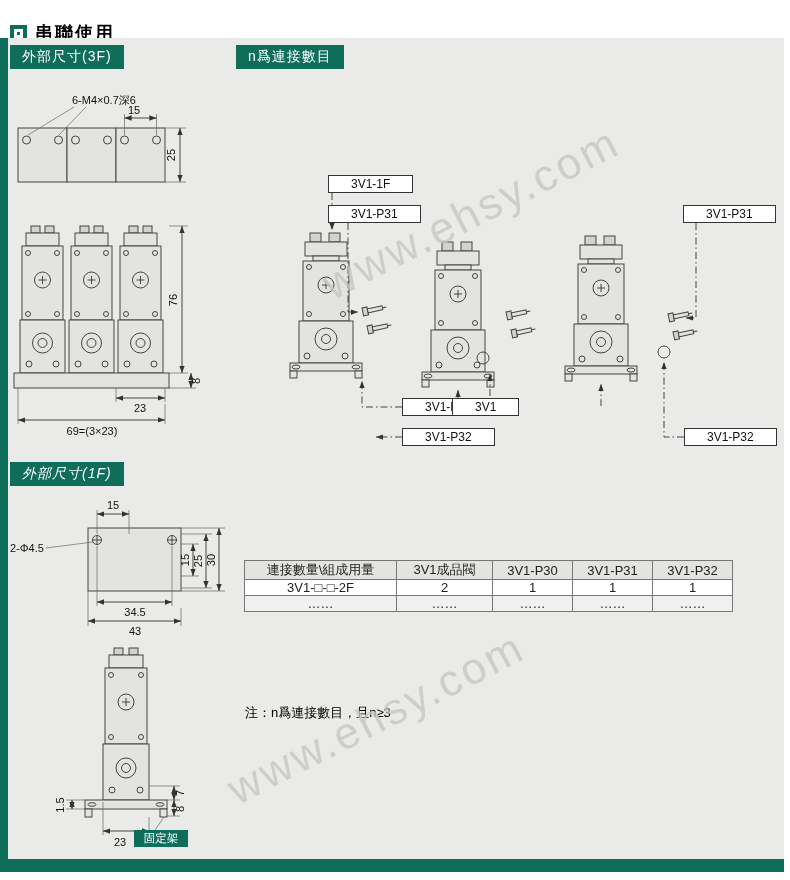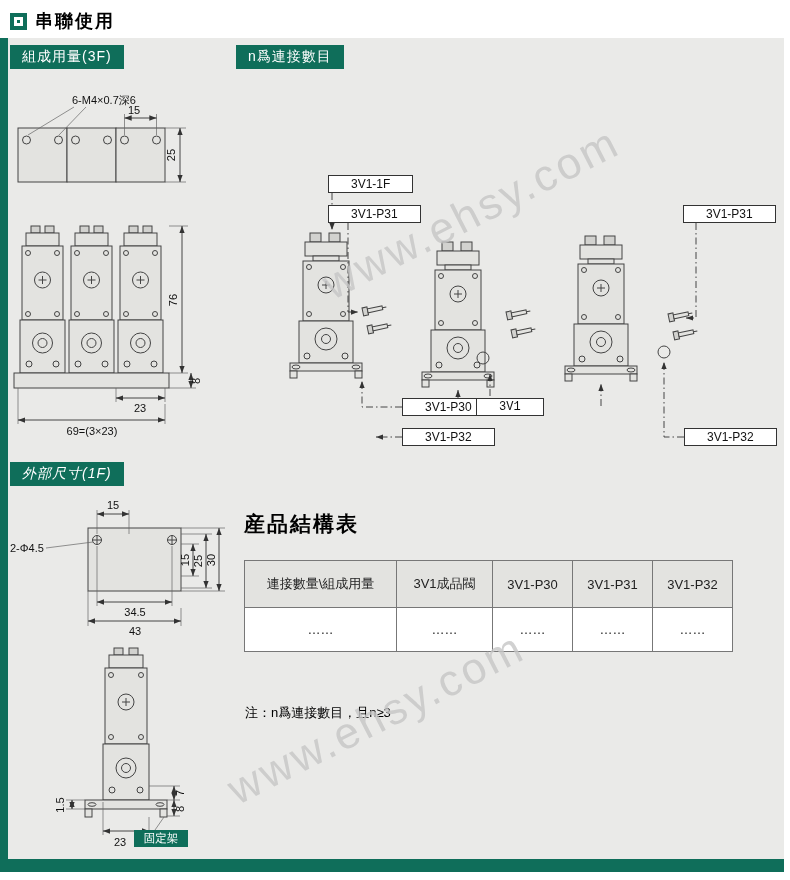--- a/index.html
+++ b/index.html
@@ -1,20 +1,20 @@
 <!DOCTYPE html>
 <html><head>
 <meta charset="utf-8">
 <style>
   * { margin:0; padding:0; box-sizing:border-box; }
   html,body { width:790px; height:880px; }
   body { font-family:"Liberation Sans","DejaVu Sans",sans-serif; background:#ffffff; }
   .page { position:relative; width:790px; height:880px; background:#fff; overflow:hidden; }
 
-  .header { position:absolute; top:9px; left:10px; display:flex; align-items:center; gap:8px; }
+  .header { position:absolute; top:21px; left:10px; display:flex; align-items:center; gap:8px; }
   .marker { width:17px; height:17px; background:#0f6e5a; position:relative; }
   .marker::after  { content:""; position:absolute; inset:4px; background:#ffffff; z-index:1; }
   .marker::before { content:""; position:absolute; inset:7px; background:#0f6e5a; z-index:2; }
   .title { font-size:18px; font-weight:bold; color:#000; letter-spacing:2px; }
 
   .content { position:absolute; top:38px; left:0; width:784px; height:834px;
              background:#eaeae8; border-left:8px solid #0f6e5a; border-bottom:13px solid #0f6e5a; }
 
   .badge { position:absolute; background:#0f6e5a; color:#fff; font-size:14px;
            padding:3px 12px; letter-spacing:1px; white-space:nowrap; z-index:2; }
@@ -22,21 +22,21 @@
   .clabel { position:absolute; background:#fff; border:1px solid #333; color:#111;
             font-size:12px; line-height:16px; padding:0 22px; white-space:nowrap; z-index:2; }
 
   .wm { position:absolute; color:#c6c6c6; opacity:.8; font-size:44px; letter-spacing:3px;
         transform:rotate(-27deg); pointer-events:none; z-index:3; white-space:nowrap; }
 
   .tbl-title { position:absolute; left:236px; top:472px; font-size:21px; font-weight:bold;
                color:#000; letter-spacing:2px; z-index:2; }
   table.struct { position:absolute; left:236px; top:522px; border-collapse:collapse;
                  background:#fff; z-index:2; }
-  .struct th, .struct td { border:1px solid #777; font-size:13px; padding:14px 6px;
+  .struct th, .struct td { border:1px solid #777; font-size:13px; padding:0 6px;
                            text-align:center; color:#222; font-weight:normal; }
   .struct th { background:#e3e3e0; }
   .struct th:nth-child(1){ width:152px; }
   .struct th:nth-child(2){ width:96px;text-align:center; }
   .struct th:nth-child(3),.struct th:nth-child(4),.struct th:nth-child(5){ width:80px; }
   .struct tbody tr:nth-child(even) td { background:#f0f0ee; }
   .note { position:absolute; left:237px; top:666px; font-size:13px; color:#000000; z-index:2; }
 
   svg { position:absolute; overflow:visible; }
   svg text { font-family:"Liberation Sans","DejaVu Sans",sans-serif; }
@@ -53,21 +53,21 @@
 
 <div class="page">
 
   <div class="header">
     <span class="marker"></span>
     <span class="title">串聯使用</span>
   </div>
 
   <div class="content">
 
-    <div class="badge" style="left:2px; top:7px;">組成用量(3F)</div>
+    <div class="badge" style="left:2px; top:7px;">外部尺寸(3F)</div>
     <div class="badge" style="left:228px; top:7px;">n爲連接數目</div>
     <div class="badge" style="left:2px; top:424px;font-style:italic;">外部尺寸(1F)</div>
 
     <svg style="left:2px; top:50px;" width="222" height="360" viewBox="0 0 222 360">
       <defs>
         <marker id="m3f" viewBox="0 0 8 6" refX="8" refY="3" markerWidth="8" markerHeight="6" orient="auto-start-reverse">
           <path d="M0,0 L8,3 L0,6 z" fill="#333"></path>
         </marker>
       </defs>
 
@@ -324,37 +324,43 @@
         <polyline points="448,359 428,359 428,284" class="leader" marker-end="url(#ma)"></polyline>
         <line x1="222" y1="330" x2="222" y2="312" class="leader" marker-end="url(#ma)"></line>
         <line x1="365" y1="328" x2="365" y2="306" class="leader" marker-end="url(#ma)"></line>
       </g>
     </svg>
 
     <div class="clabel" style="left:320px; top:137px;">3V1-1F</div>
     <div class="clabel" style="left:320px; top:167px;">3V1-P31</div>
     <div class="clabel" style="left:675px; top:167px;">3V1-P31</div>
     <div class="clabel" style="left:394px; top:360px;">3V1-P30</div>
-    <div class="clabel" style="left:468px; top:360px;font-family:Liberation Mono, monospace;">3V1</div>
+    <div class="clabel" style="left:444px; top:360px;">3V1</div>
     <div class="clabel" style="left:394px; top:390px;">3V1-P32</div>
     <div class="clabel" style="left:676px; top:390px;">3V1-P32</div>
 
-    <div class="tbl-title">産品結構表</div>
     <table class="struct">
       <thead>
           <tr>
             <th>連接數量\組成用量</th>
             <th>3V1成品閥</th>
             <th>3V1-P30</th>
             <th>3V1-P31</th>
             <th>3V1-P32</th>
           </tr>
         </thead>
       <tbody>
           <tr>
+            <td>3V1-□-□-2F</td>
+            <td>2</td>
+            <td>1</td>
+            <td>1</td>
+            <td>1</td>
+          </tr>
+          <tr>
             <td>……</td>
             <td>……</td>
             <td>……</td>
             <td>……</td>
             <td>……</td>
           </tr>
         </tbody>
     </table>
     <div class="note">注：n爲連接數目，且n≥3</div>
 

